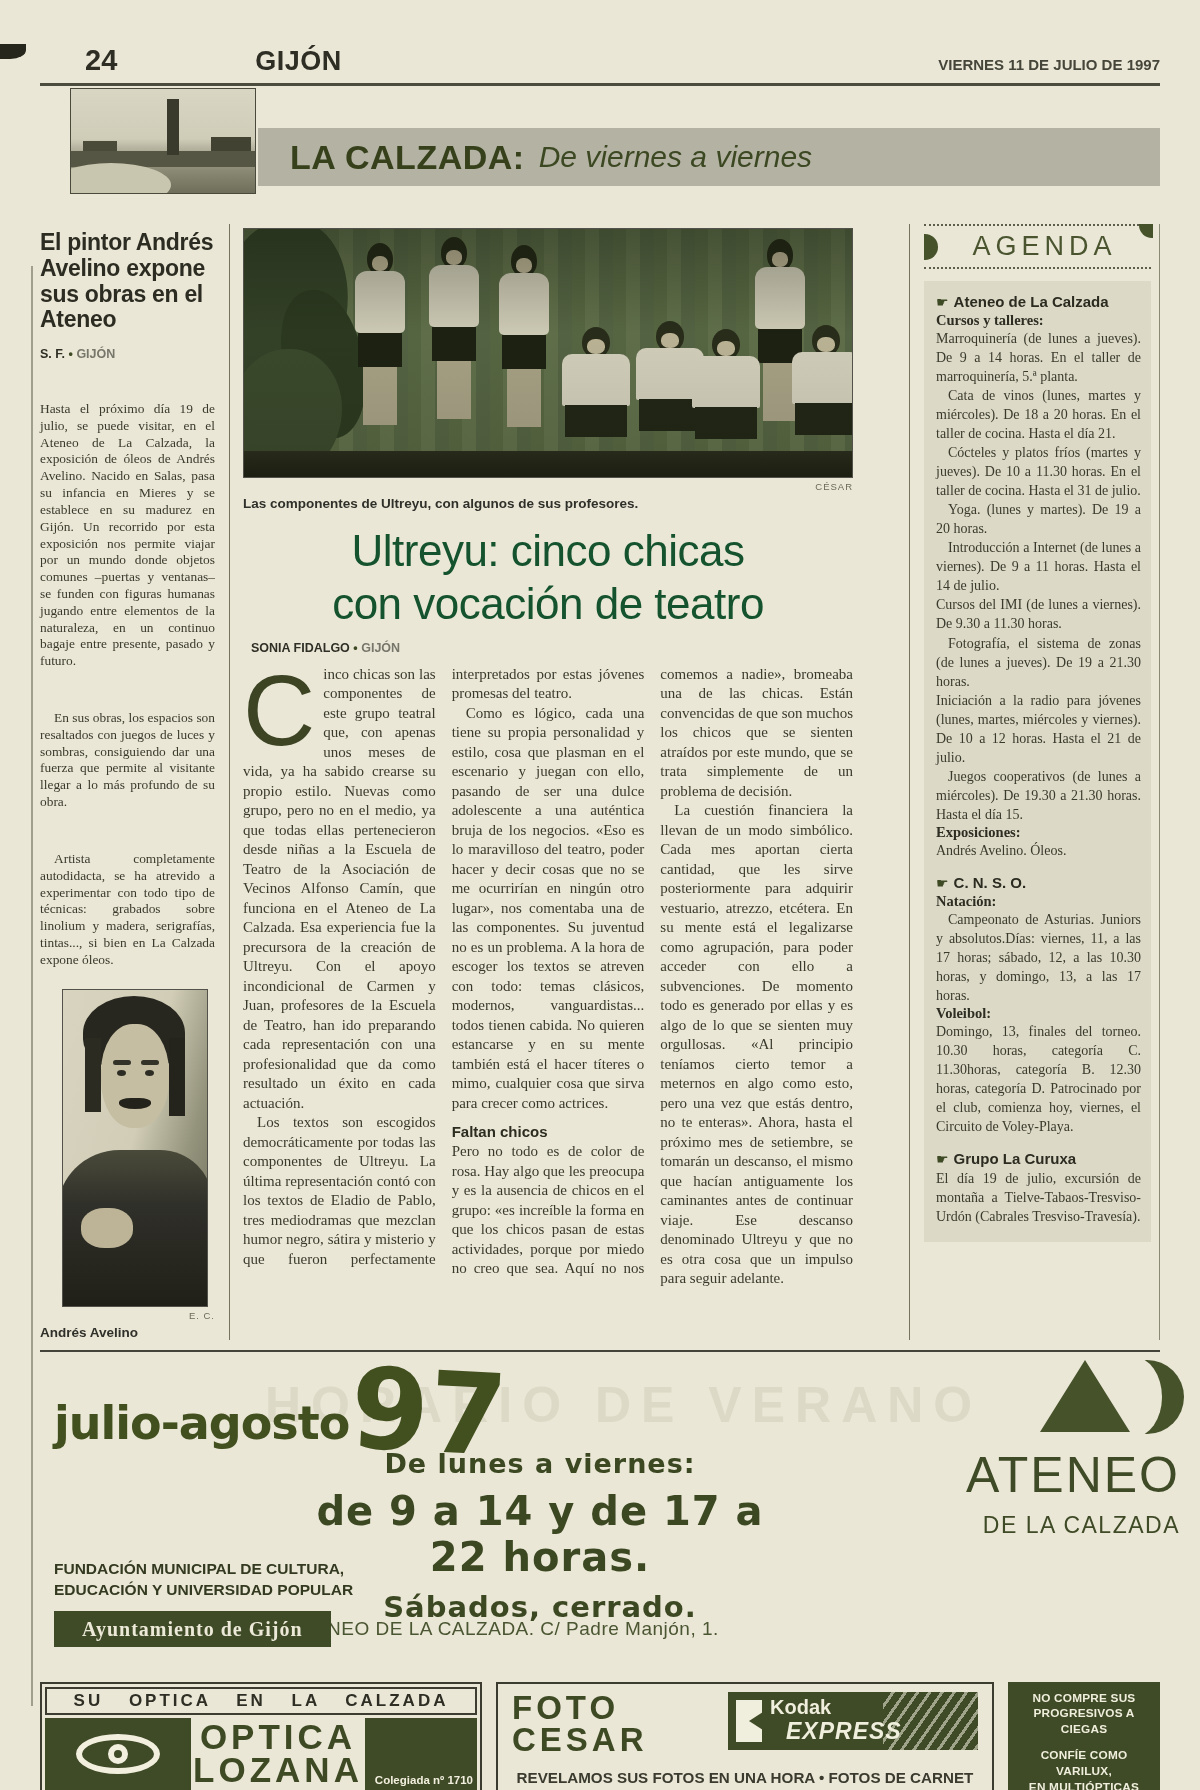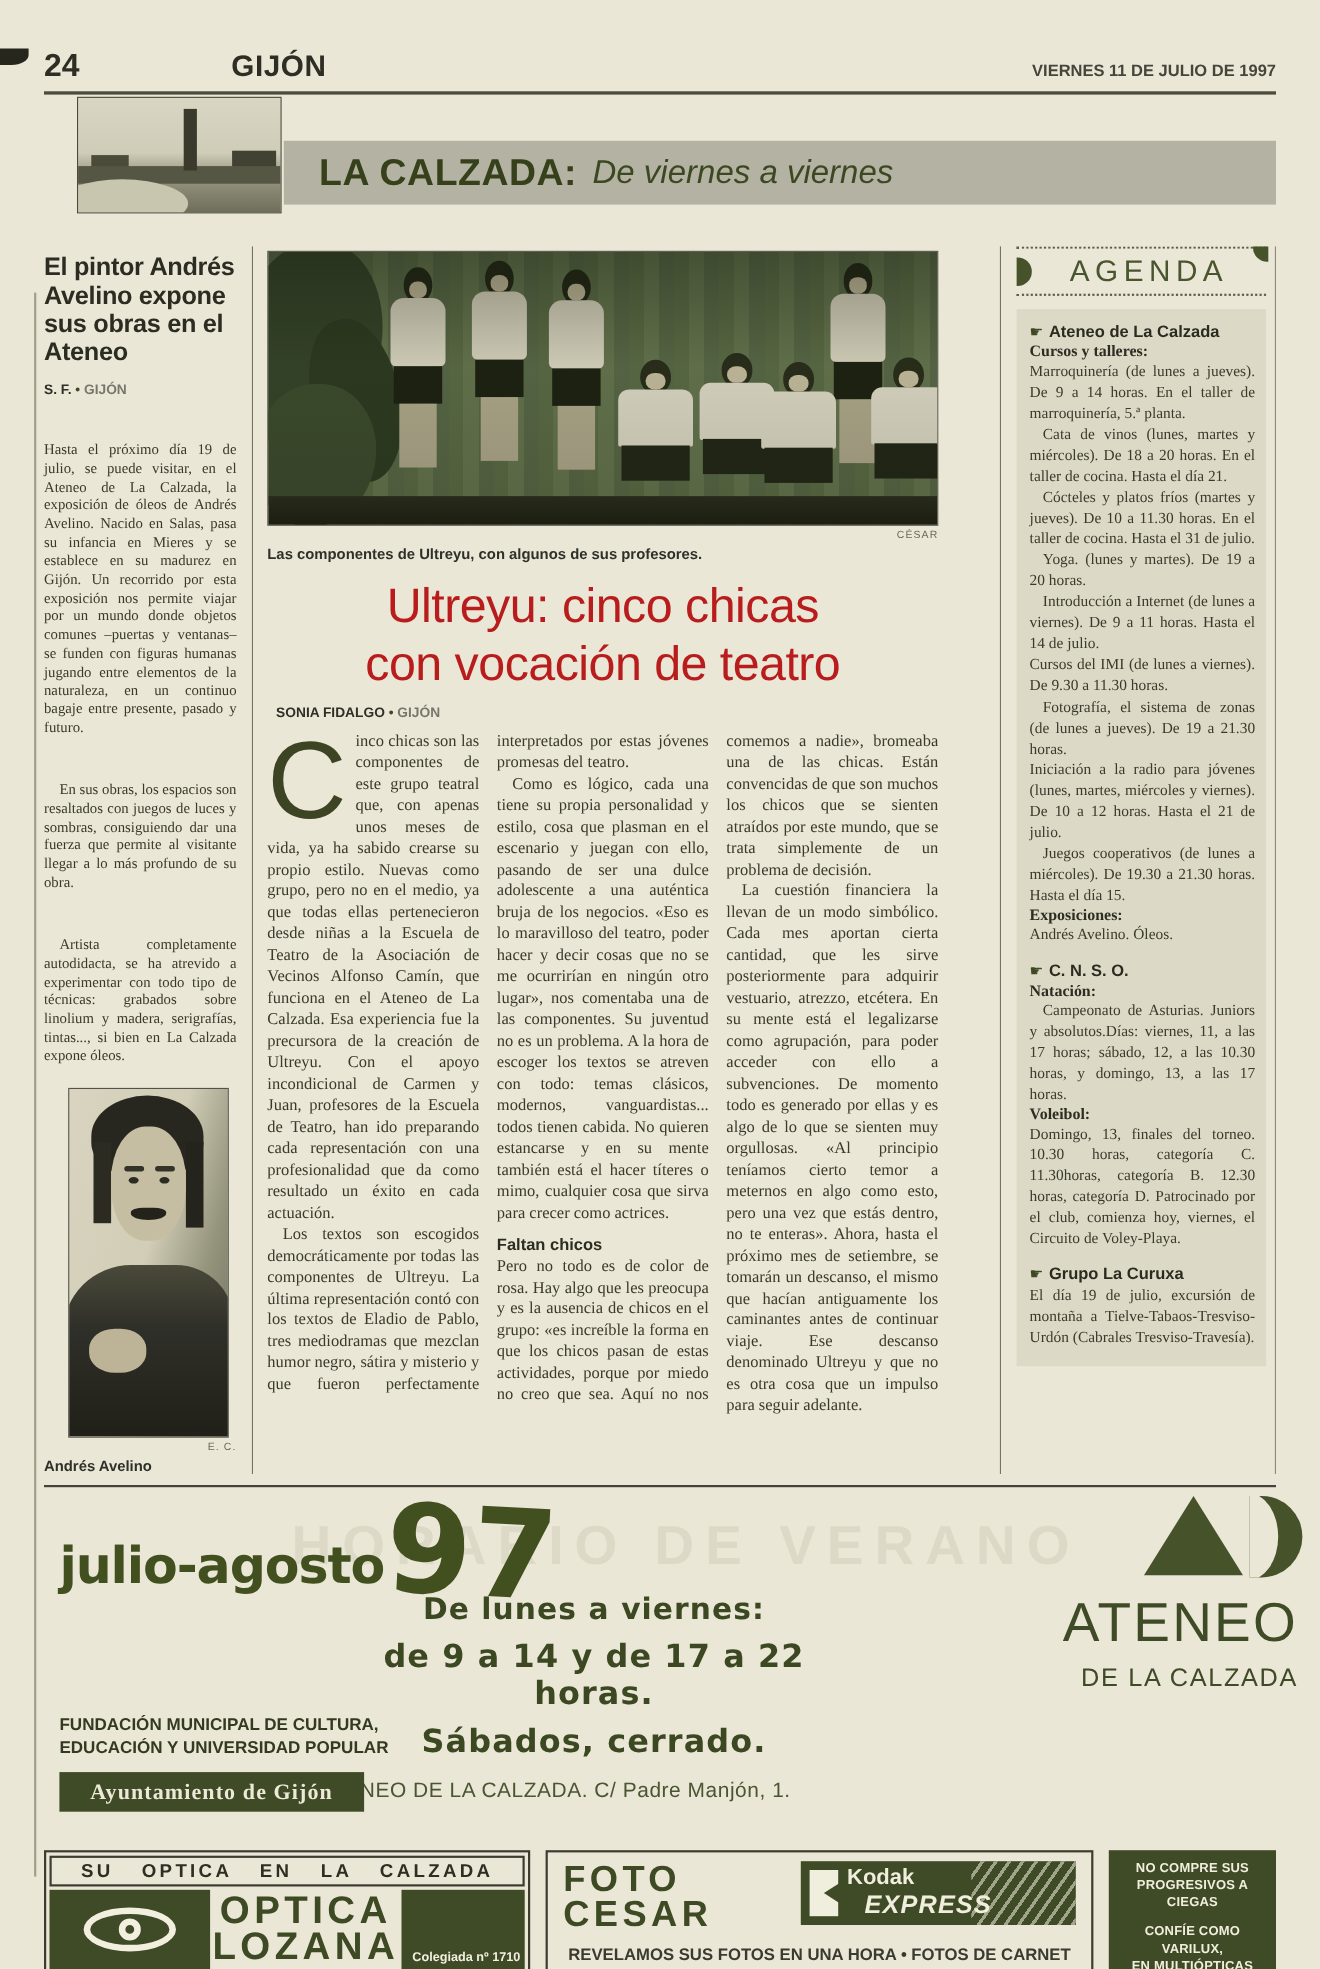--- a/index.html
+++ b/index.html
@@ -12,21 +12,21 @@
     position:relative;
   }
   .page { position:relative; width:1200px; height:1790px; }
 
   
   .scan-corner { position:absolute; left:0; top:0; width:26px; height:15px; background:#26261d; border-radius:0 0 60% 0; }
   .scan-line   { position:absolute; left:31px; top:222px; width:2px; height:1440px; background:rgba(70,70,55,.45); }
 
   
   .masthead { display:flex; align-items:baseline; margin:44px 40px 0 40px; font-family:"Liberation Sans", sans-serif; }
-  .pageno  { font-size:29px; font-weight:800; color:#2e2e24; }
+  .pageno  { font-size:29px; font-weight:800; color:#2e2e24;margin-left:45px; }
   .section { font-size:27px; font-weight:800; color:#2e2e24; margin-left:138px; letter-spacing:.5px; }
   .mdate   { margin-left:auto; font-size:15px; font-weight:600; color:#45453a; }
   .mast-rule { margin:6px 40px 0 40px; border-top:3px solid #4c4c3e; }
 
   
   .banner { position:relative; height:112px; margin:0 40px; }
   .banner-bar { position:absolute; left:218px; right:0; top:42px; height:58px;
     background:#b3b2a3; display:flex; align-items:center; padding-left:32px; }
   .banner-title { font-family:"Liberation Sans", sans-serif; font-weight:800; font-size:34px; color:#36411b; letter-spacing:.5px; }
   .banner-sub { font-family:"Liberation Sans", sans-serif; font-style:italic; font-weight:500; font-size:30px; color:#3c4822; margin-left:14px; }
@@ -90,21 +90,21 @@
   .gh::after { content:""; position:absolute; left:5px; top:13px; width:16px; height:15px; background:#c4bb9c; border-radius:45%; }
   .gt { top:28px; left:3px; width:50px; height:62px; background:#dbd7c2; border-radius:12px 12px 5px 5px; }
   .gs { top:90px; left:6px; width:44px; height:34px; background:#1e2213; }
   .gl { top:124px; left:11px; width:34px; height:58px; background:#b2ab8e; }
   .sit { width:70px; height:116px; }
   .sh { top:0; left:20px; width:28px; height:31px; background:#2a2e1b; border-radius:50% 50% 48% 48%; }
   .sh::after { content:""; position:absolute; left:5px; top:12px; width:18px; height:15px; background:#c8bf9f; border-radius:45%; }
   .st { top:27px; left:0; width:68px; height:52px; background:#e0dcc8; border-radius:10px 10px 2px 2px; }
   .sp { top:78px; left:3px; width:62px; height:32px; background:#23271731; background:#232717; }
 
-  .headline { text-align:center; margin:14px 0 6px 0; font-family:"Liberation Sans", sans-serif; font-weight:400; color:#b91c1c; }
+  .headline { text-align:center; margin:14px 0 6px 0; font-family:"Liberation Sans", sans-serif; font-weight:400; color:#14532d; }
   .headline span { display:block; font-size:44px; line-height:1.2; letter-spacing:-.5px; }
   .centercol .byline { margin:10px 0 10px 8px; }
   .columns { columns:3; column-gap:16px; }
   .columns p.body { font-size:15px; line-height:1.3; }
   .dropcap { float:left; font-family:"Liberation Sans", sans-serif; font-size:100px; line-height:.78;
     font-weight:400; color:#3c4424; margin:6px 8px 0 0; }
   .subhead { font-family:"Liberation Sans", sans-serif; font-size:15px; font-weight:800; color:#2c2c20; margin:10px 0 2px 0; }
 
   
   .agendacol { flex:1; border-right:1px solid #8a8975; padding-right:8px; overflow:hidden; }
@@ -127,21 +127,21 @@
   
   .ateneo-ad { position:relative; height:300px; margin:8px 20px 0 40px; }
   .watermark { position:absolute; left:225px; top:16px; font-family:"Liberation Sans", sans-serif;
     font-size:50px; font-weight:800; letter-spacing:10px; color:#dcd9c6; white-space:nowrap; }
   .script-logo { position:absolute; left:14px; top:8px; display:flex; align-items:flex-start; color:#42501f; }
   .script-word { font-family:"DejaVu Sans", sans-serif; font-size:46px; font-weight:700; letter-spacing:-1px; margin-top:28px; }
   .script-year { font-family:"DejaVu Sans", sans-serif; font-size:112px; font-weight:700; line-height:.8; margin-left:2px; transform:rotate(3deg); }
   .hours { position:absolute; left:250px; top:88px; width:500px; text-align:center; color:#3c4822;
     font-family:"DejaVu Sans", sans-serif; font-weight:600; }
   .hours .h1 { font-size:27px; letter-spacing:1px; }
-  .hours .h2 { font-size:29px; letter-spacing:1px; margin-top:9px; }
+  .hours .h2 { font-size:40px; letter-spacing:1px; margin-top:9px; }
   .hours .h3 { font-size:29px; letter-spacing:1px; margin-top:10px; }
   .ateneo-address { position:absolute; left:250px; top:258px; width:500px; text-align:left;
     font-family:"Liberation Sans", sans-serif; font-size:19px; color:#4a5531; letter-spacing:.5px; }
   .org { position:absolute; left:14px; top:198px; font-family:"Liberation Sans", sans-serif;
     font-size:15.5px; font-weight:800; color:#333a20; line-height:1.4; }
   .org-bar { display:inline-block; margin-top:10px; background:#3f4a26; color:#ece9d8;
     font-family:"Liberation Serif", serif; font-size:20px; padding:4px 28px; letter-spacing:1px; }
   .logo-triangle { position:absolute; left:1000px; top:0; width:0; height:0;
     border-left:45px solid transparent; border-right:45px solid transparent; border-bottom:72px solid #46522a; }
   .logo-crescent { position:absolute; left:1096px; top:0; width:48px; height:74px; background:#46522a;

